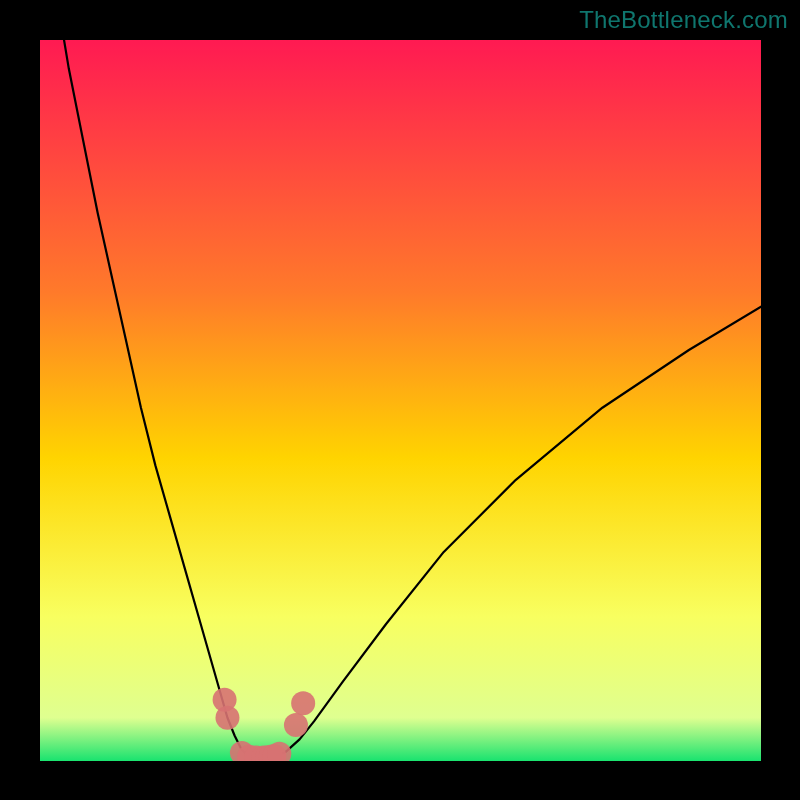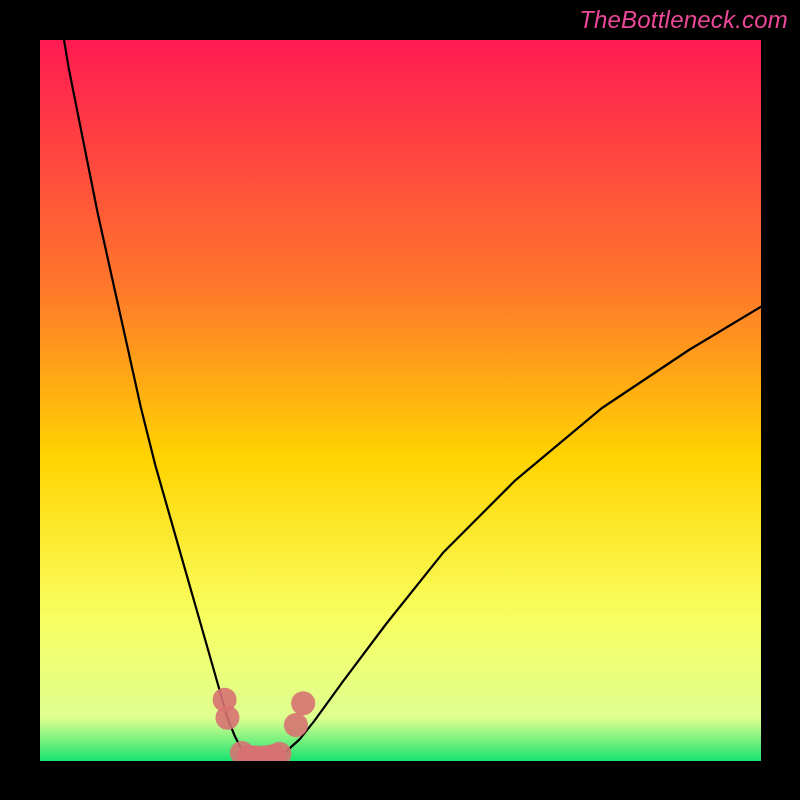--- a/index.html
+++ b/index.html
@@ -31,23 +31,22 @@
   .gradient {
     position: absolute;
     inset: 0;
   }
   .watermark {
     position: absolute;
     top: 6px;
     right: 12px;
     font-size: 24px;
     font-weight: 500;
-    color: #ec4899;
+    color: #0f766e;
     letter-spacing: 0.2px;
-    font-style: italic;
   }
   .curve-svg {
     position: absolute;
     left: 0;
     top: 0;
     width: 721px;
     height: 721px;
     overflow: visible;
   }
   .marker {

